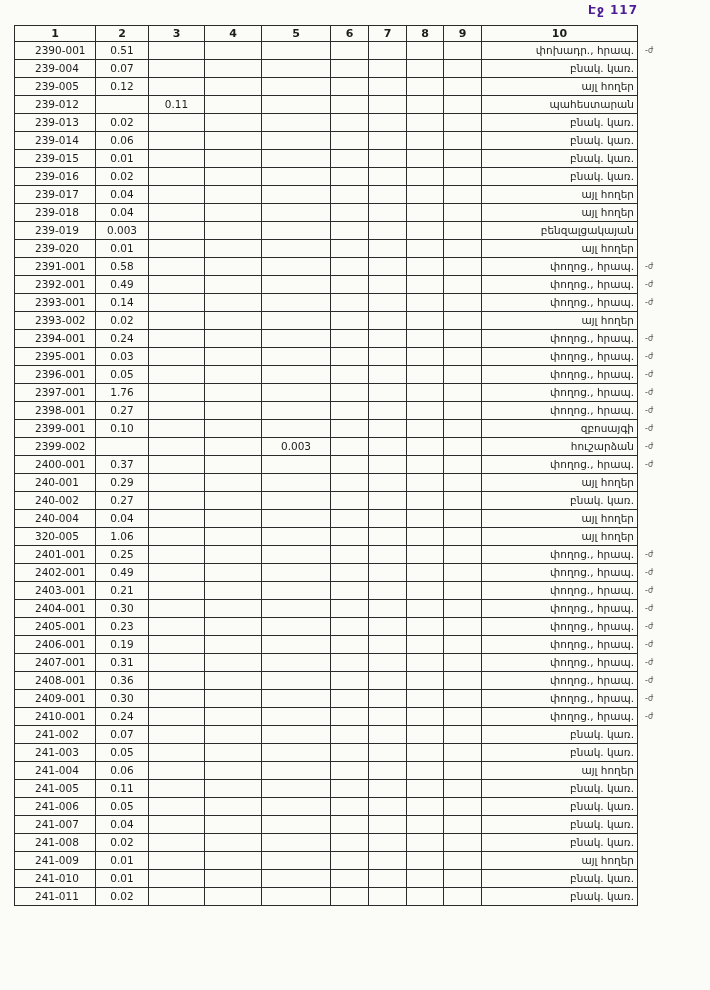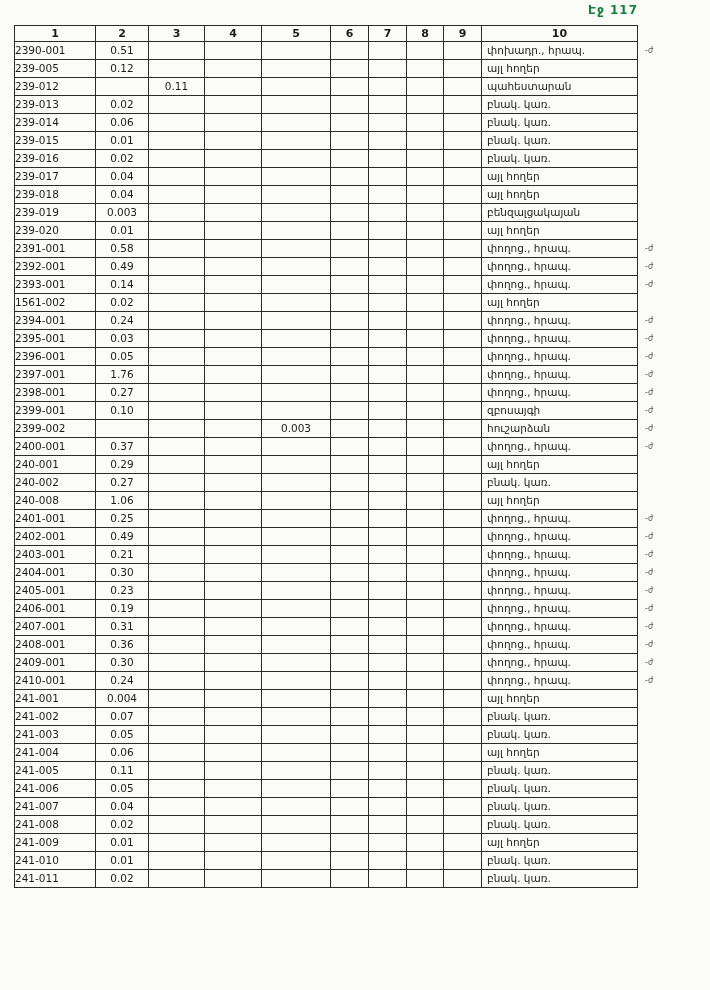--- a/index.html
+++ b/index.html
@@ -11,21 +11,21 @@
     position:relative;
     overflow:hidden;
   }
   .page-header {
     position:absolute;
     top:3px;
     right:72px;
     font-size:12px;
     font-weight:bold;
     letter-spacing:1px;
-    color:#15803d;
+    color:#4c1d95;
   }
   table.grid {
     position:absolute;
     left:14px;
     top:25px;
     border-collapse:collapse;
     table-layout:fixed;
   }
   .grid th, .grid td {
     border:1px solid #2b2b2b;
@@ -36,23 +36,23 @@
     overflow:hidden;
     white-space:nowrap;
   }
   .grid thead th {
     height:15px;
     line-height:15px;
     font-size:11px;
     font-weight:bold;
     text-align:center;
   }
-  td.code { text-align:left; padding-left:0; }
+  td.code { text-align:left; padding-left:20px; }
   td.num  { text-align:center; }
-  td.use  { text-align:left; padding-left:5px; }
+  td.use  { text-align:right; padding-left:5px; }
   .grid th.mark-cell, .grid td.mark-cell {
     border:none;
     background:transparent;
     font-size:8px;
     color:#555;
     text-align:left;
     padding-left:7px;
   }
 </style>
 </head>
@@ -97,20 +97,33 @@
         <td class="num"></td>
         <td class="num"></td>
         <td class="num"></td>
         <td class="num"></td>
         <td class="num"></td>
         <td class="num"></td>
         <td class="use">փոխադր., հրապ.</td>
         <td class="mark-cell">֊ժ</td>
       </tr>
       <tr>
+        <td class="code">239-004</td>
+        <td class="num">0.07</td>
+        <td class="num"></td>
+        <td class="num"></td>
+        <td class="num"></td>
+        <td class="num"></td>
+        <td class="num"></td>
+        <td class="num"></td>
+        <td class="num"></td>
+        <td class="use">բնակ. կառ.</td>
+        <td class="mark-cell"></td>
+      </tr>
+      <tr>
         <td class="code">239-005</td>
         <td class="num">0.12</td>
         <td class="num"></td>
         <td class="num"></td>
         <td class="num"></td>
         <td class="num"></td>
         <td class="num"></td>
         <td class="num"></td>
         <td class="num"></td>
         <td class="use">այլ հողեր</td>
@@ -266,21 +279,21 @@
         <td class="num"></td>
         <td class="num"></td>
         <td class="num"></td>
         <td class="num"></td>
         <td class="num"></td>
         <td class="num"></td>
         <td class="use">փողոց., հրապ.</td>
         <td class="mark-cell">֊ժ</td>
       </tr>
       <tr>
-        <td class="code">1561-002</td>
+        <td class="code">2393-002</td>
         <td class="num">0.02</td>
         <td class="num"></td>
         <td class="num"></td>
         <td class="num"></td>
         <td class="num"></td>
         <td class="num"></td>
         <td class="num"></td>
         <td class="num"></td>
         <td class="use">այլ հողեր</td>
         <td class="mark-cell"></td>
@@ -409,21 +422,34 @@
         <td class="num"></td>
         <td class="num"></td>
         <td class="num"></td>
         <td class="num"></td>
         <td class="num"></td>
         <td class="num"></td>
         <td class="use">բնակ. կառ.</td>
         <td class="mark-cell"></td>
       </tr>
       <tr>
-        <td class="code">240-008</td>
+        <td class="code">240-004</td>
+        <td class="num">0.04</td>
+        <td class="num"></td>
+        <td class="num"></td>
+        <td class="num"></td>
+        <td class="num"></td>
+        <td class="num"></td>
+        <td class="num"></td>
+        <td class="num"></td>
+        <td class="use">այլ հողեր</td>
+        <td class="mark-cell"></td>
+      </tr>
+      <tr>
+        <td class="code">320-005</td>
         <td class="num">1.06</td>
         <td class="num"></td>
         <td class="num"></td>
         <td class="num"></td>
         <td class="num"></td>
         <td class="num"></td>
         <td class="num"></td>
         <td class="num"></td>
         <td class="use">այլ հողեր</td>
         <td class="mark-cell"></td>
@@ -550,33 +576,20 @@
         <td class="num">0.24</td>
         <td class="num"></td>
         <td class="num"></td>
         <td class="num"></td>
         <td class="num"></td>
         <td class="num"></td>
         <td class="num"></td>
         <td class="num"></td>
         <td class="use">փողոց., հրապ.</td>
         <td class="mark-cell">֊ժ</td>
-      </tr>
-      <tr>
-        <td class="code">241-001</td>
-        <td class="num">0.004</td>
-        <td class="num"></td>
-        <td class="num"></td>
-        <td class="num"></td>
-        <td class="num"></td>
-        <td class="num"></td>
-        <td class="num"></td>
-        <td class="num"></td>
-        <td class="use">այլ հողեր</td>
-        <td class="mark-cell"></td>
       </tr>
       <tr>
         <td class="code">241-002</td>
         <td class="num">0.07</td>
         <td class="num"></td>
         <td class="num"></td>
         <td class="num"></td>
         <td class="num"></td>
         <td class="num"></td>
         <td class="num"></td>

